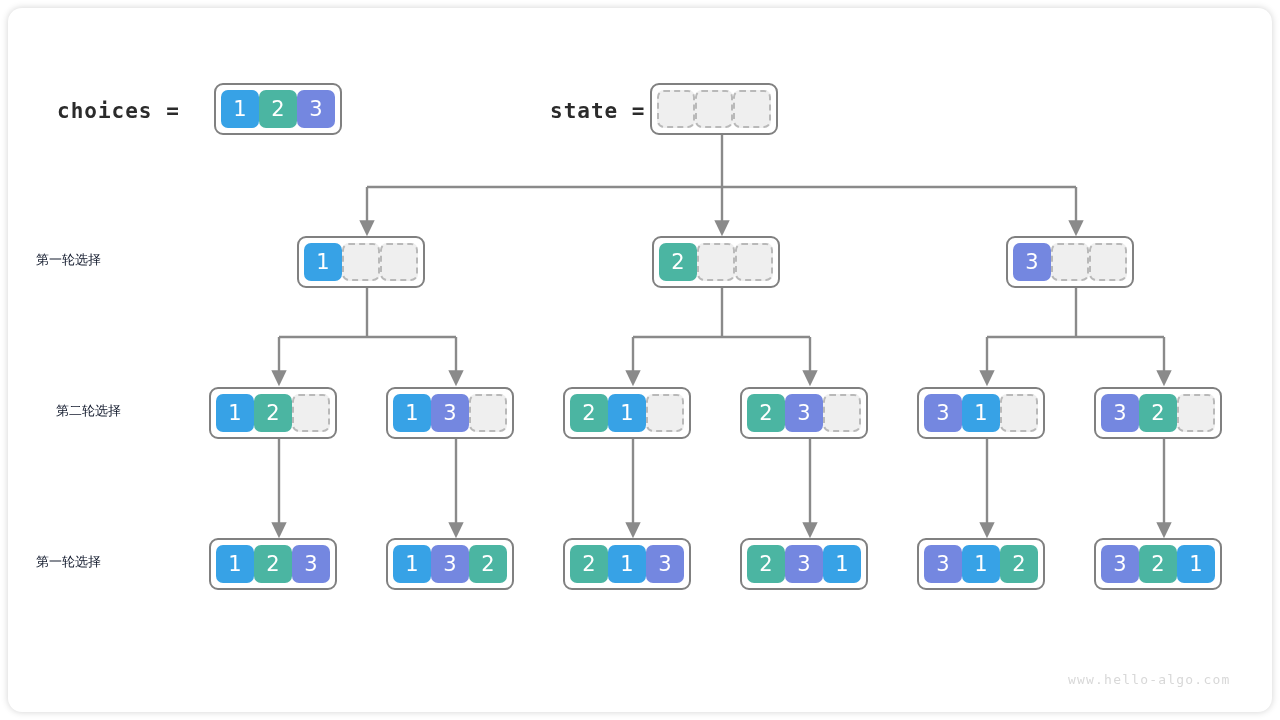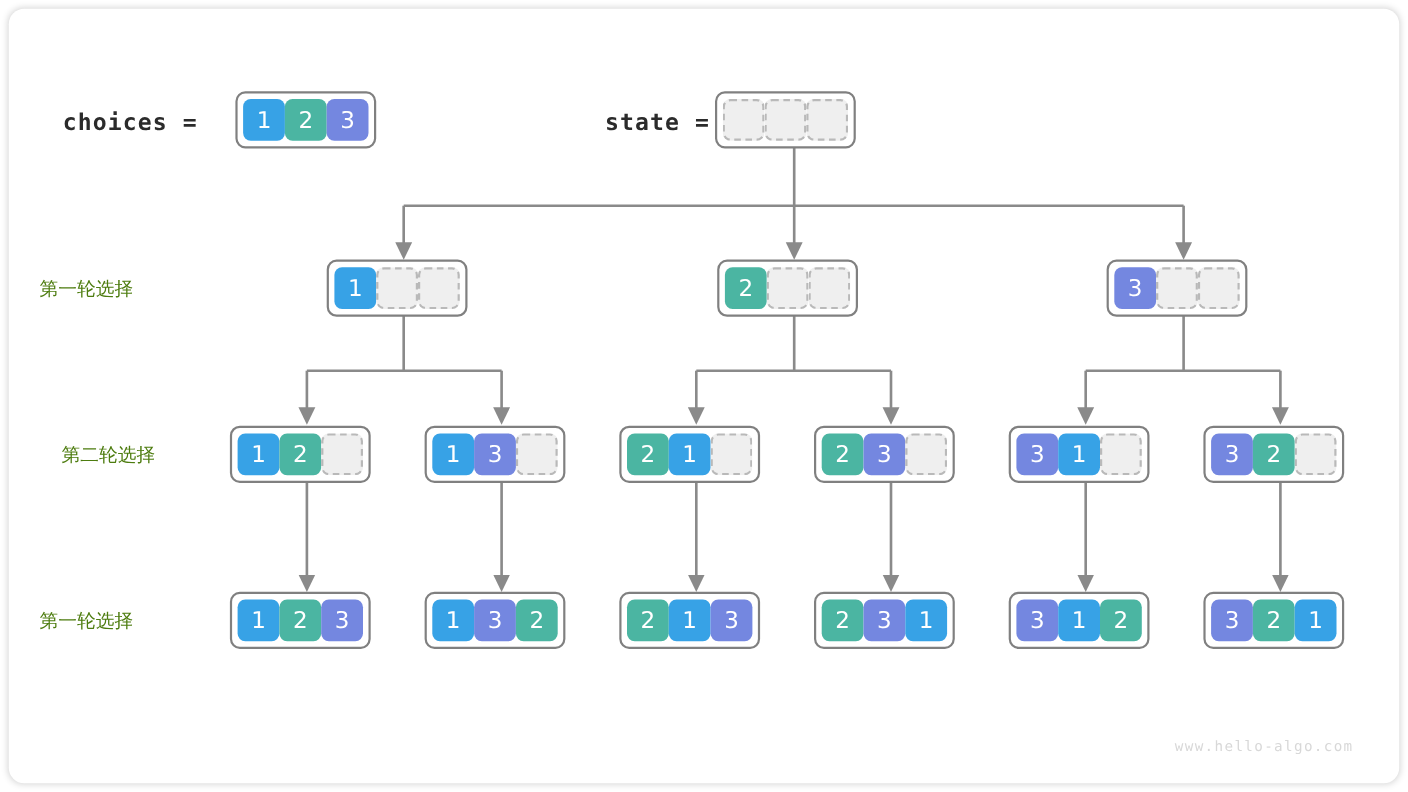--- a/index.html
+++ b/index.html
@@ -38,22 +38,22 @@
     font-family: "DejaVu Sans Mono", "Liberation Mono", monospace;
     font-size: 21px;
     font-weight: bold;
     color: #2b2b2b;
     letter-spacing: 1px;
     white-space: nowrap;
   }
   .row-label {
     position: absolute;
     font-family: "DejaVu Sans", "Liberation Sans", sans-serif;
-    font-size: 17px;
-    color: #4d7c0f;
+    font-size: 13px;
+    color: #0f172a;
     white-space: nowrap;
   }
   .watermark {
     position: absolute;
     font-family: "DejaVu Sans Mono", "Liberation Mono", monospace;
     font-size: 13px;
     color: #d8d8d8;
     letter-spacing: 1.2px;
     white-space: nowrap;
   }

